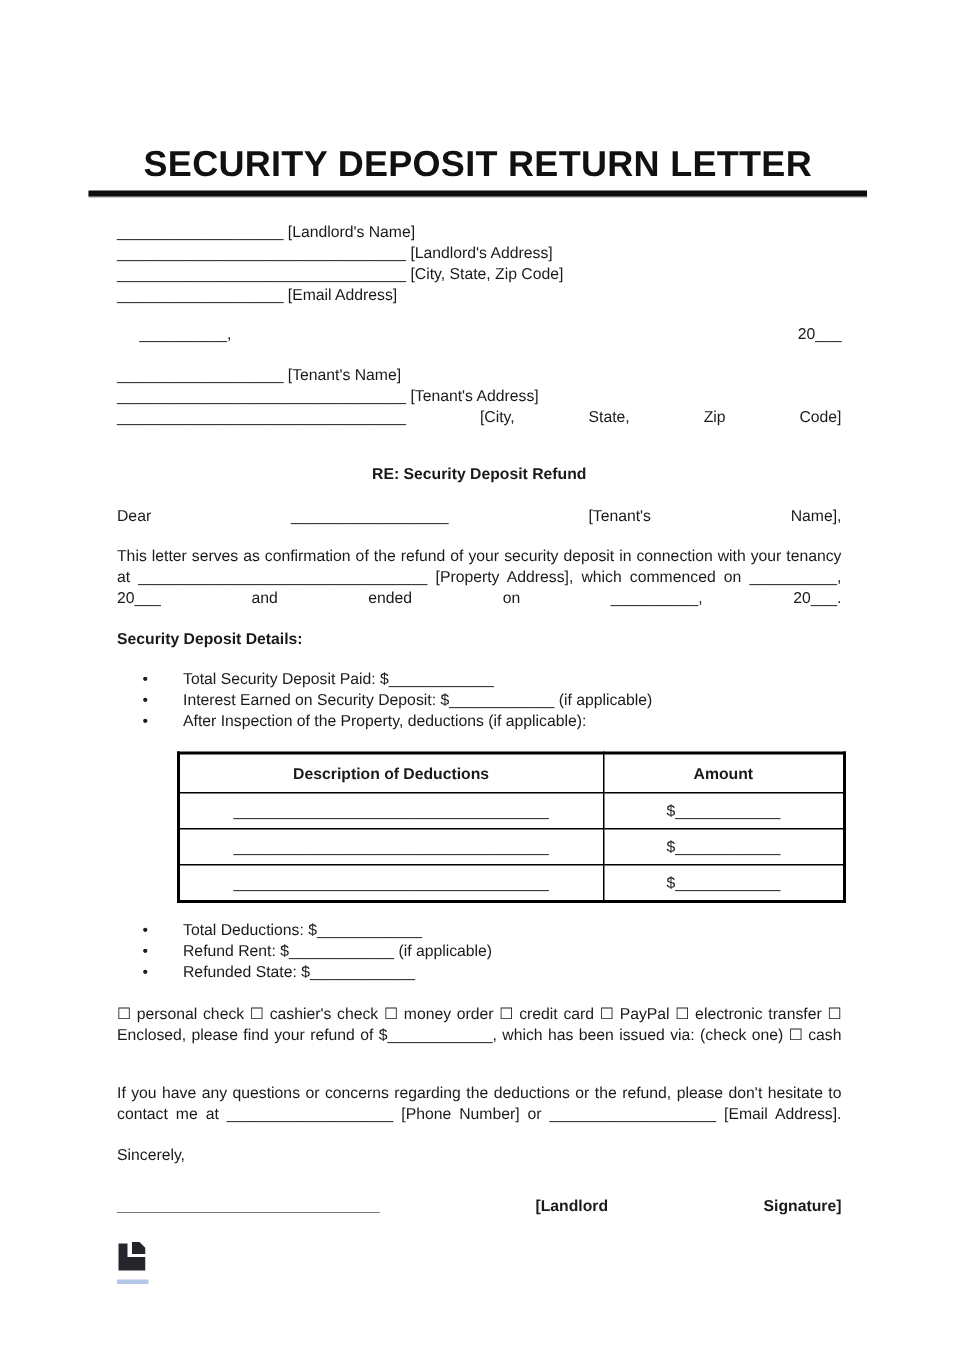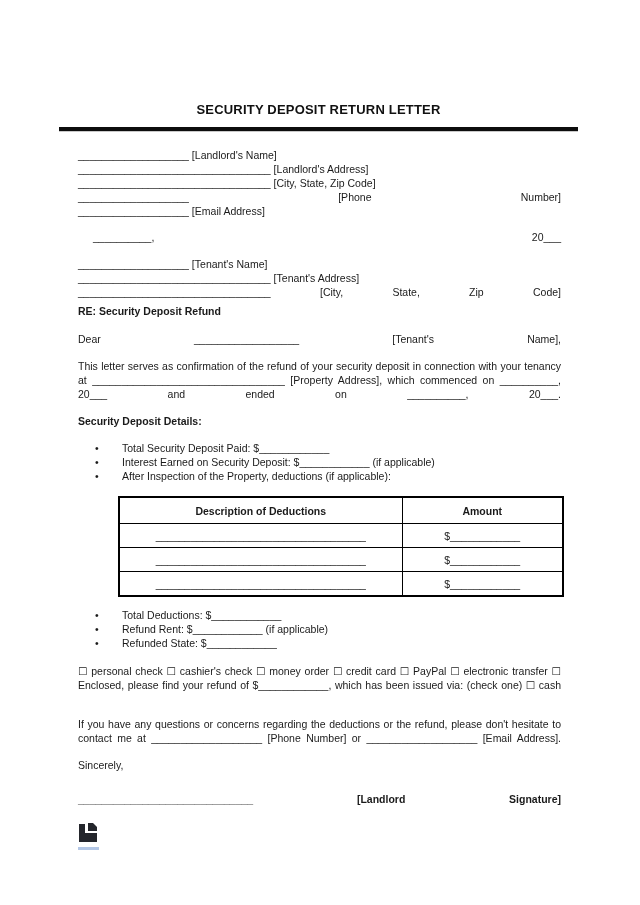--- a/index.html
+++ b/index.html
@@ -6,37 +6,37 @@
   body {
     width:640px; height:905px;
     font-family:"Liberation Sans","DejaVu Sans",sans-serif;
     font-size:10.5px; line-height:14px; color:#1a1a1a;
     -webkit-font-smoothing:antialiased;
   }
   .page { width:483px; padding-left:78px; }
 
   h1.letter-title {
     margin:97px 0 0 -19px; width:519px;
-    font-size:13px; line-height:26px; font-weight:bold;
+    font-size:24px; line-height:26px; font-weight:bold;
     text-align:center; color:#111; letter-spacing:0.2px;
   }
   .rule {
     height:4px; background:#0d0d0d;
     margin:4px 0 0 -19px; width:519px;
     box-shadow:0 1px 0 #c9c9c9;
   }
 
   .line { white-space:normal; }
   .spread { text-align:justify; text-align-last:justify; }
   .bold { font-weight:bold; }
 
   .blk-sender   { margin-top:17px; }
   .blk-date     { margin-top:12px;margin-left:15px; }
   .blk-recipient{ margin-top:13px; }
-  .blk-subject  { margin-top:5px; }
+  .blk-subject  { margin-top:24px;text-align:center; }
   .blk-salute   { margin-top:14px; }
   .blk-intro    { margin-top:13px; }
   .blk-heading  { margin-top:13px; }
   .blk-bullets1 { margin-top:13px; }
   .blk-table    { margin-top:13px; }
   .blk-bullets2 { margin-top:11px; }
   .blk-refund   { margin-top:14px; }
   .blk-contact  { margin-top:25px; }
   .blk-closing  { margin-top:13px; }
   .blk-signature{ margin-top:20px;font-weight:bold; }
@@ -67,21 +67,20 @@
 
 <div class="page">
 
   <h1 class="letter-title">SECURITY DEPOSIT RETURN LETTER</h1>
   <div class="rule"></div>
 
   <section class="blk-sender">
     <div class="line">___________________ [Landlord's Name]</div>
     <div class="line">_________________________________ [Landlord's Address]</div>
     <div class="line">_________________________________ [City, State, Zip Code]</div>
-    <div class="line spread">___________________ [Phone Number]</div>
     <div class="line">___________________ [Email Address]</div>
   </section>
 
   <div class="blk-date line spread">__________, 20___</div>
 
   <section class="blk-recipient">
     <div class="line">___________________ [Tenant's Name]</div>
     <div class="line">_________________________________ [Tenant's Address]</div>
     <div class="line spread">_________________________________ [City, State, Zip Code]</div>
   </section>

